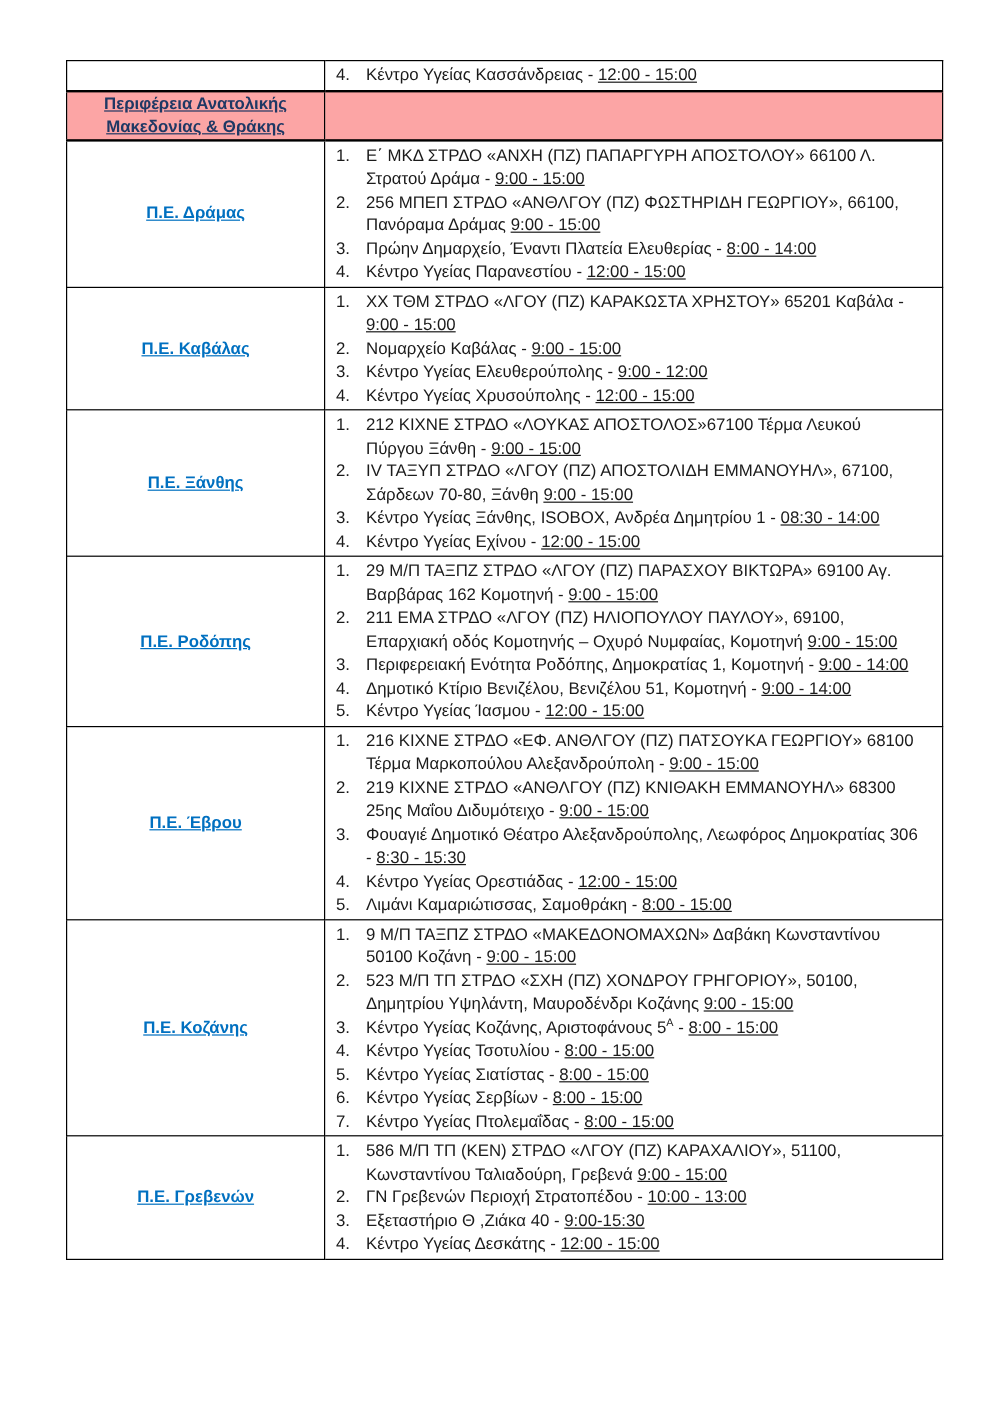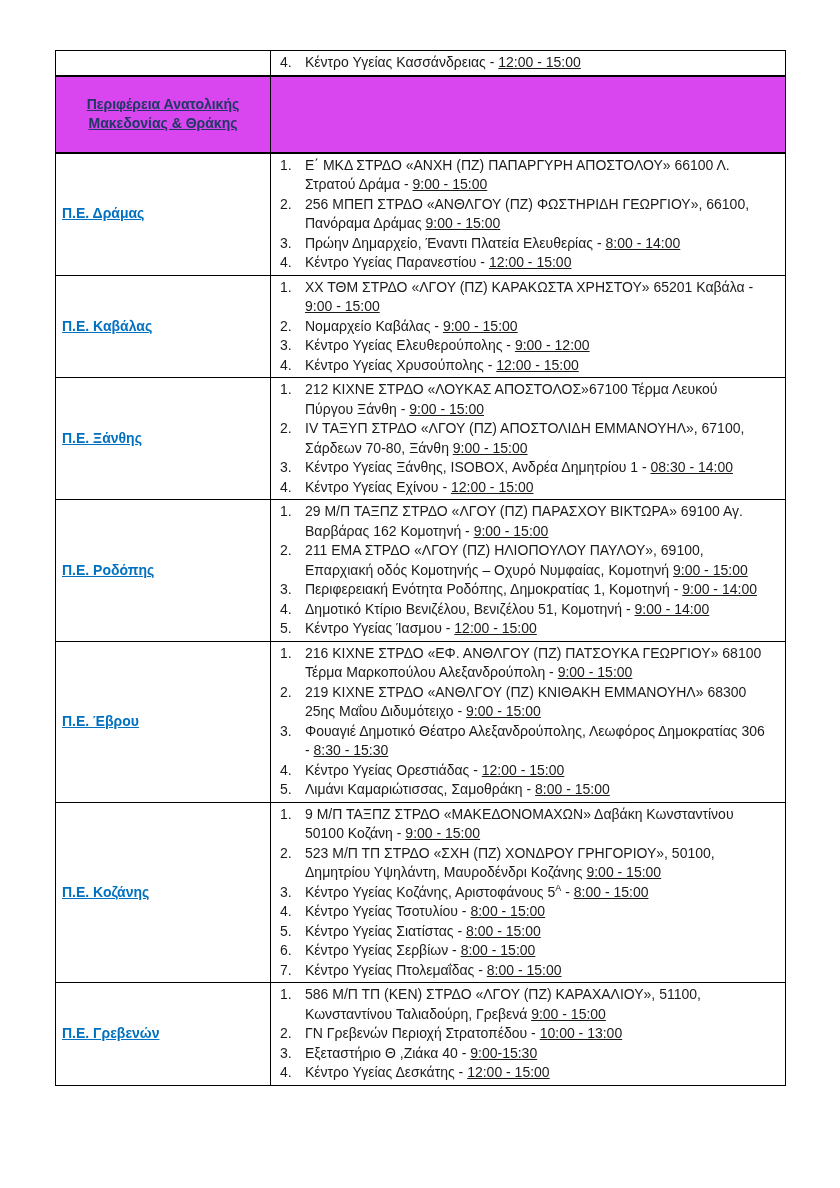--- a/index.html
+++ b/index.html
@@ -32,34 +32,35 @@
   }
   col.col-label   { width: 215px; }
   col.col-content { width: 515px; }
   td {
     border: 1px solid #000000;
     vertical-align: middle;
     padding: 1px 0;
   }
   
   tr.region-header td {
-    background: #d946ef;
+    background: #fca5a5;
     border-top: 2px solid #000000;
     border-bottom: 2px solid #000000;
-    padding: 18px 4px;
+    padding: 0 4px;
   }
   .region-header-label {
     display: block;
     text-align: center;
     font-weight: bold;
     color: #1F3864;
     text-decoration: underline;
   }
   
   td.label-cell {
+    text-align: center;
     padding: 2px 6px;
   }
   .pe-label {
     font-weight: bold;
     color: #0070C0;
     text-decoration: underline;
     white-space: nowrap;
   }
   
   td.items-cell {

